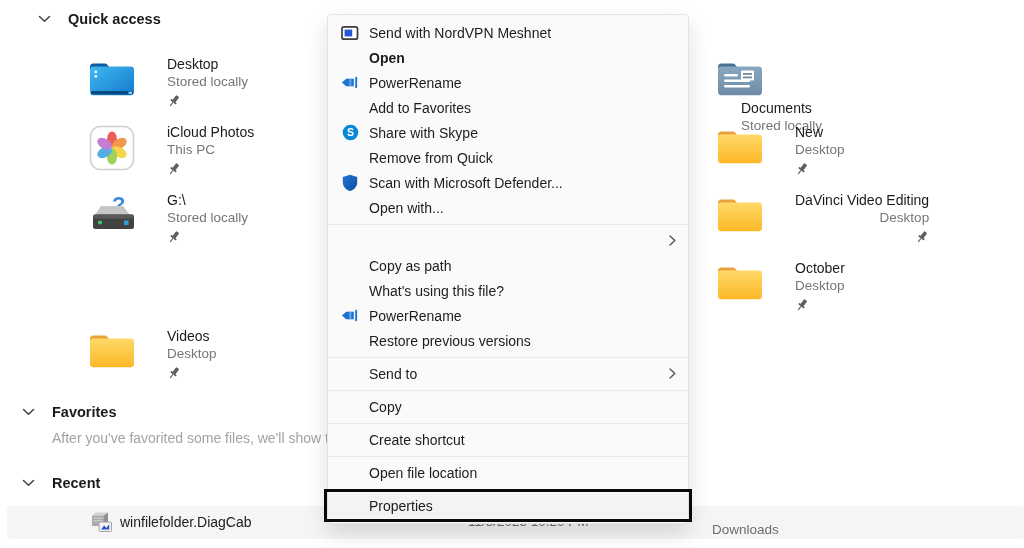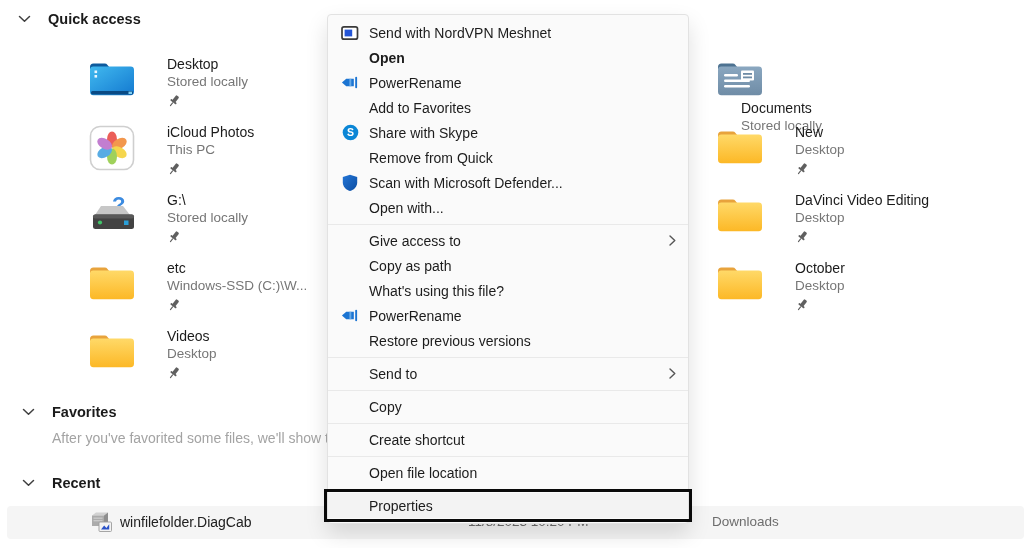--- a/index.html
+++ b/index.html
@@ -3,40 +3,40 @@
 <meta charset="utf-8">
 <style>
   html,body{margin:0;padding:0;background:#fff;}
   #app{position:relative;width:1024px;height:548px;background:#ffffff;
        font-family:"Liberation Sans",sans-serif;overflow:hidden;}
 
   
   .section-header{position:absolute;display:flex;align-items:center;height:18px;}
   .sec-chevron{width:13px;display:flex;align-items:center;cursor:pointer;}
   .sec-label{margin-left:17px;font-size:14.5px;font-weight:700;color:#1b1b1b;}
-  #qa-header{left:18px;top:10px;}
+  #qa-header{left:38px;top:10px;}
   #fav-header{left:22px;top:403px;}
   #rec-header{left:22px;top:474px;}
   #fav-note{position:absolute;left:52px;top:430px;font-size:14px;color:#a3a3a3;white-space:nowrap;}
 
   
   .tile{position:absolute;display:flex;cursor:pointer;}
   .tile-icon{width:54px;min-width:54px;display:flex;justify-content:center;margin-top:2px;}
   .tile-text{margin-left:28px;}
   .tile-name{font-size:14px;color:#1b1b1b;line-height:18px;white-space:nowrap;}
   .tile-loc{font-size:13.5px;color:#767676;line-height:18px;white-space:nowrap;}
   .tile-pin{margin-top:3px;height:14px;}
 
   
   #recent-row{position:absolute;left:7px;top:506px;width:1017px;height:33px;
               background:#f5f5f5;border-radius:4px;cursor:pointer;}
   .rr-icon{position:absolute;left:81px;top:4px;}
   .rr-name{position:absolute;left:113px;top:8px;font-size:14px;color:#202020;}
   .rr-date{position:absolute;left:461px;top:8px;font-size:13.5px;color:#6d6d6d;white-space:nowrap;}
-  .rr-loc{position:absolute;left:705px;top:8px;font-size:13.5px;color:#6d6d6d;}
+  .rr-loc{position:absolute;left:705px;top:16px;font-size:13.5px;color:#6d6d6d;}
 
   
   #context-menu{position:absolute;left:327px;top:14px;width:362px;box-sizing:border-box;
                 background:#fafafa;border:1px solid #e2e2e2;border-radius:4px;
                 box-shadow:0 10px 22px rgba(0,0,0,.13);padding:5px 0;z-index:10;}
   .menu-item{height:25px;display:flex;align-items:center;padding:0 12px 0 13px;
              font-size:14px;color:#1c1c1c;cursor:pointer;position:relative;}
   .menu-item.bold{font-weight:700;}
   .menu-item.highlighted{outline:3px solid #0a0a0a;outline-offset:1px;background:#f3f3f3;}
   .mi-icon{width:18px;min-width:18px;margin-right:10px;display:flex;justify-content:center;align-items:center;}
@@ -163,21 +163,20 @@
         </span>
         <span class="mi-label">Scan with Microsoft Defender...</span>
       </div>
       <div class="menu-item">
         <span class="mi-icon"></span>
         <span class="mi-label">Open with...</span>
       </div>
       <div class="menu-sep"></div>
       <div class="menu-item">
         <span class="mi-icon"></span>
-        <span class="mi-label">Give access to</span>
         <span class="mi-arrow">
           <svg width="7" height="11" viewBox="0 0 7 11">
             <path d="M1 1 L5.8 5.5 L1 10" fill="none" stroke="#565656" stroke-width="1.4" stroke-linecap="round" stroke-linejoin="round"></path>
           </svg>
         </span>
       </div>
       <div class="menu-item">
         <span class="mi-icon"></span>
         <span class="mi-label">Copy as path</span>
       </div>
@@ -295,39 +294,20 @@
         <div class="tile-loc">Stored locally</div>
         <div class="tile-pin"><svg width="14" height="14" viewBox="0 0 14 14">
             <g fill="#5f5f5f" transform="rotate(38 7 7)">
               <rect x="5.1" y="0.8" width="3.8" height="6.6" rx="1.2"></rect>
               <rect x="3.4" y="6.9" width="7.2" height="1.9" rx="0.95"></rect>
               <rect x="6.5" y="8.8" width="1.1" height="4.6" rx="0.55"></rect>
             </g>
           </svg></div>
       </div>
     </div>
-    <div class="tile" style="left: 85px; top: 259px;">
-      <div class="tile-icon">
-        <svg width="50" height="42" viewBox="0 0 50 42">
-          <path d="M3 10 a3.5 3.5 0 0 1 3.5 -3.5 h11.2 a3.5 3.5 0 0 1 2.8 1.4 l3.4 4.4 H3 Z" fill="#e8a33c"></path>
-          <rect x="3" y="9.6" width="44" height="28.6" rx="3.4" fill="url(#goldGrad)"></rect>
-        </svg>
-      </div>
-      <div class="tile-text">
-        <div class="tile-name">etc</div>
-        <div class="tile-loc">Windows-SSD (C:)\W...</div>
-        <div class="tile-pin"><svg width="14" height="14" viewBox="0 0 14 14">
-            <g fill="#5f5f5f" transform="rotate(38 7 7)">
-              <rect x="5.1" y="0.8" width="3.8" height="6.6" rx="1.2"></rect>
-              <rect x="3.4" y="6.9" width="7.2" height="1.9" rx="0.95"></rect>
-              <rect x="6.5" y="8.8" width="1.1" height="4.6" rx="0.55"></rect>
-            </g>
-          </svg></div>
-      </div>
-    </div>
     <div class="tile" style="left: 85px; top: 327px;">
       <div class="tile-icon">
         <svg width="50" height="42" viewBox="0 0 50 42">
           <path d="M3 10 a3.5 3.5 0 0 1 3.5 -3.5 h11.2 a3.5 3.5 0 0 1 2.8 1.4 l3.4 4.4 H3 Z" fill="#e8a33c"></path>
           <rect x="3" y="9.6" width="44" height="28.6" rx="3.4" fill="url(#goldGrad)"></rect>
         </svg>
       </div>
       <div class="tile-text">
         <div class="tile-name">Videos</div>
         <div class="tile-loc">Desktop</div>
@@ -377,21 +357,21 @@
         <div class="tile-loc">Desktop</div>
         <div class="tile-pin"><svg width="14" height="14" viewBox="0 0 14 14">
             <g fill="#5f5f5f" transform="rotate(38 7 7)">
               <rect x="5.1" y="0.8" width="3.8" height="6.6" rx="1.2"></rect>
               <rect x="3.4" y="6.9" width="7.2" height="1.9" rx="0.95"></rect>
               <rect x="6.5" y="8.8" width="1.1" height="4.6" rx="0.55"></rect>
             </g>
           </svg></div>
       </div>
     </div>
-    <div class="tile" style="left: 713px; top: 191px;">
+    <div class="tile" style="left: 713px; top: 191px; text-align: right;">
       <div class="tile-icon">
         <svg width="50" height="42" viewBox="0 0 50 42">
           <path d="M3 10 a3.5 3.5 0 0 1 3.5 -3.5 h11.2 a3.5 3.5 0 0 1 2.8 1.4 l3.4 4.4 H3 Z" fill="#e8a33c"></path>
           <rect x="3" y="9.6" width="44" height="28.6" rx="3.4" fill="url(#goldGrad)"></rect>
         </svg>
       </div>
       <div class="tile-text">
         <div class="tile-name">DaVinci Video Editing</div>
         <div class="tile-loc">Desktop</div>
         <div class="tile-pin"><svg width="14" height="14" viewBox="0 0 14 14">

